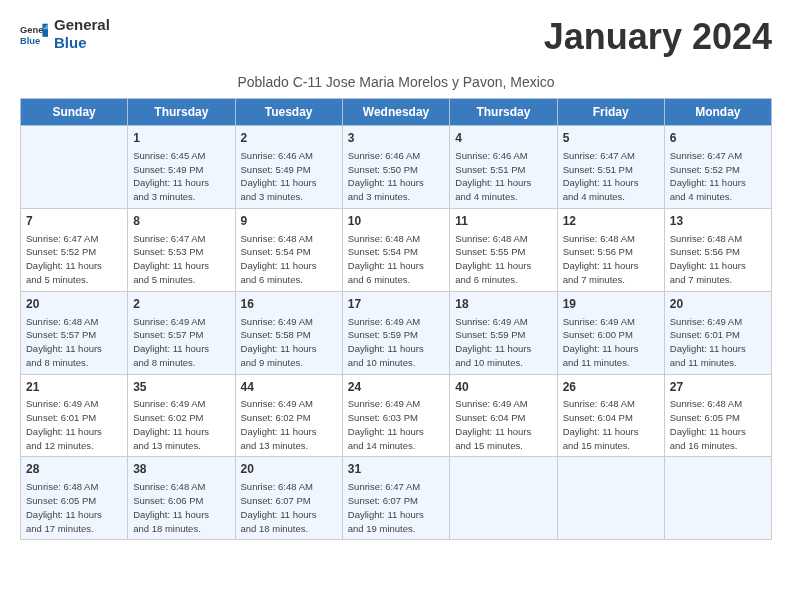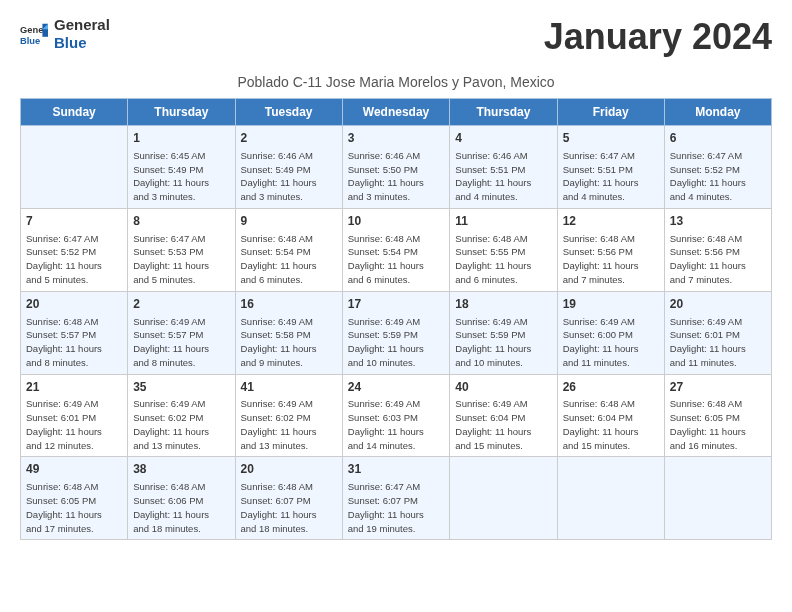--- a/index.html
+++ b/index.html
@@ -269,21 +269,21 @@
 and 12 minutes.</div>
         </td>
         <td>
           <span class="day-number">35</span>
           <div class="day-info" style="white-space: pre-wrap;">Sunrise: 6:49 AM
 Sunset: 6:02 PM
 Daylight: 11 hours
 and 13 minutes.</div>
         </td>
         <td>
-          <span class="day-number">41</span>
+          <span class="day-number">44</span>
           <div class="day-info" style="white-space: pre-wrap;">Sunrise: 6:49 AM
 Sunset: 6:02 PM
 Daylight: 11 hours
 and 13 minutes.</div>
         </td>
         <td>
           <span class="day-number">24</span>
           <div class="day-info" style="white-space: pre-wrap;">Sunrise: 6:49 AM
 Sunset: 6:03 PM
 Daylight: 11 hours
@@ -306,21 +306,21 @@
         <td>
           <span class="day-number">27</span>
           <div class="day-info" style="white-space: pre-wrap;">Sunrise: 6:48 AM
 Sunset: 6:05 PM
 Daylight: 11 hours
 and 16 minutes.</div>
         </td>
       </tr>
       <tr>
         <td>
-          <span class="day-number">49</span>
+          <span class="day-number">28</span>
           <div class="day-info" style="white-space: pre-wrap;">Sunrise: 6:48 AM
 Sunset: 6:05 PM
 Daylight: 11 hours
 and 17 minutes.</div>
         </td>
         <td>
           <span class="day-number">38</span>
           <div class="day-info" style="white-space: pre-wrap;">Sunrise: 6:48 AM
 Sunset: 6:06 PM
 Daylight: 11 hours

